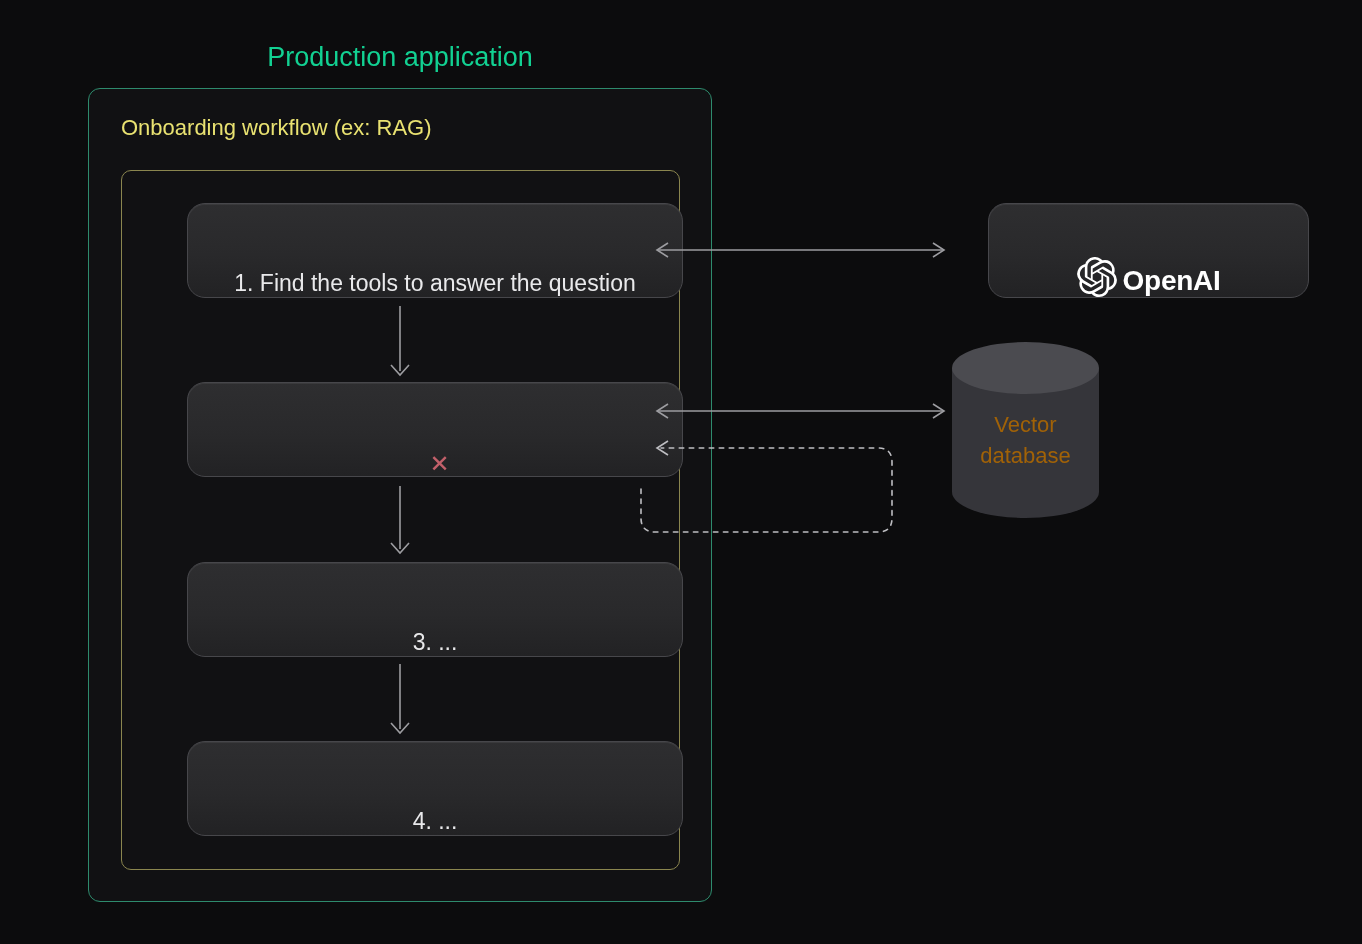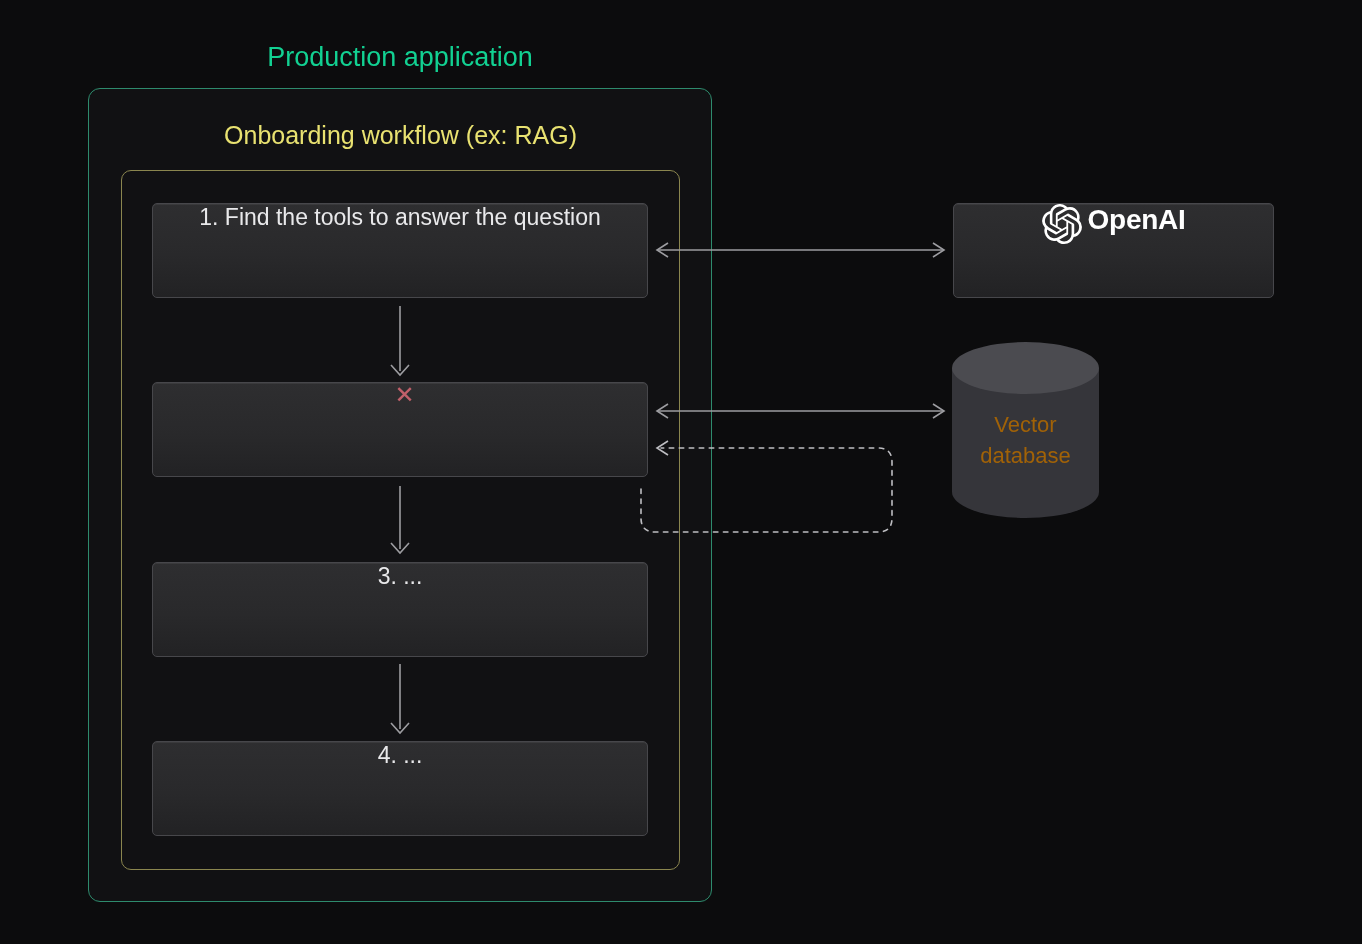--- a/index.html
+++ b/index.html
@@ -13,30 +13,30 @@
   }
   *{margin:0;padding:0;box-sizing:border-box;}
   html,body{background:var(--background);}
   body{font-family:"Liberation Sans","DejaVu Sans",sans-serif;}
   .canvas{position:relative;width:1362px;height:944px;background:var(--background);overflow:hidden;}
 
   .prod-title{position:absolute;left:88px;top:42px;width:624px;text-align:center;
     font-size:27px;line-height:30px;color:var(--accent-green);font-weight:400;}
   .green-box{position:absolute;left:88px;top:88px;width:624px;height:814px;
     border:1.5px solid var(--border-green);border-radius:12px;background:var(--panel-bg);}
-  .workflow-title{position:absolute;left:121px;top:120px;width:559px;text-align:center;
-    font-size:25px;line-height:30px;color:var(--accent-yellow);}
+  .workflow-title{position:absolute;left:121px;top:113px;width:559px;text-align:left;
+    font-size:22px;line-height:30px;color:var(--accent-yellow);}
   .yellow-box{position:absolute;left:121px;top:170px;width:559px;height:700px;
     border:1.5px solid var(--border-yellow);border-radius:10px;}
 
-  .node{position:absolute;border:1px solid var(--box-border);border-radius:5px;
+  .node{position:absolute;border:1px solid var(--box-border);border-radius:18px;
     background:linear-gradient(180deg,var(--box-bg-top) 0%,var(--box-bg-mid) 55%,var(--box-bg-bottom) 100%);
     box-shadow:inset 0 1px 0 rgba(255,255,255,0.06);
-    display:flex;align-items:flex-start;justify-content:center;
-    color:var(--text-light);font-size:23px;}
+    display:flex;align-items:flex-end;justify-content:center;
+    color:var(--text-light);font-size:23px;margin-left:35px;}
   .step{left:152px;width:496px;height:95px;}
   .step-1{top:203px;} .step-2{top:382px;} .step-3{top:562px;} .step-4{top:741px;}
   .error-x{color:var(--error-red);font-weight:600;font-size:24px;margin-left:9px;line-height:1;}
 
   .openai-box{left:953px;top:203px;width:321px;height:95px;gap:6px;}
   .openai-wordmark{font-size:28px;font-weight:700;color:#ffffff;letter-spacing:-0.3px;}
   .openai-logo{width:40px;height:40px;display:block;}
 
   .cylinder{position:absolute;left:952px;top:342px;}
   .vector-label{position:absolute;left:952px;top:409px;width:147px;text-align:center;

